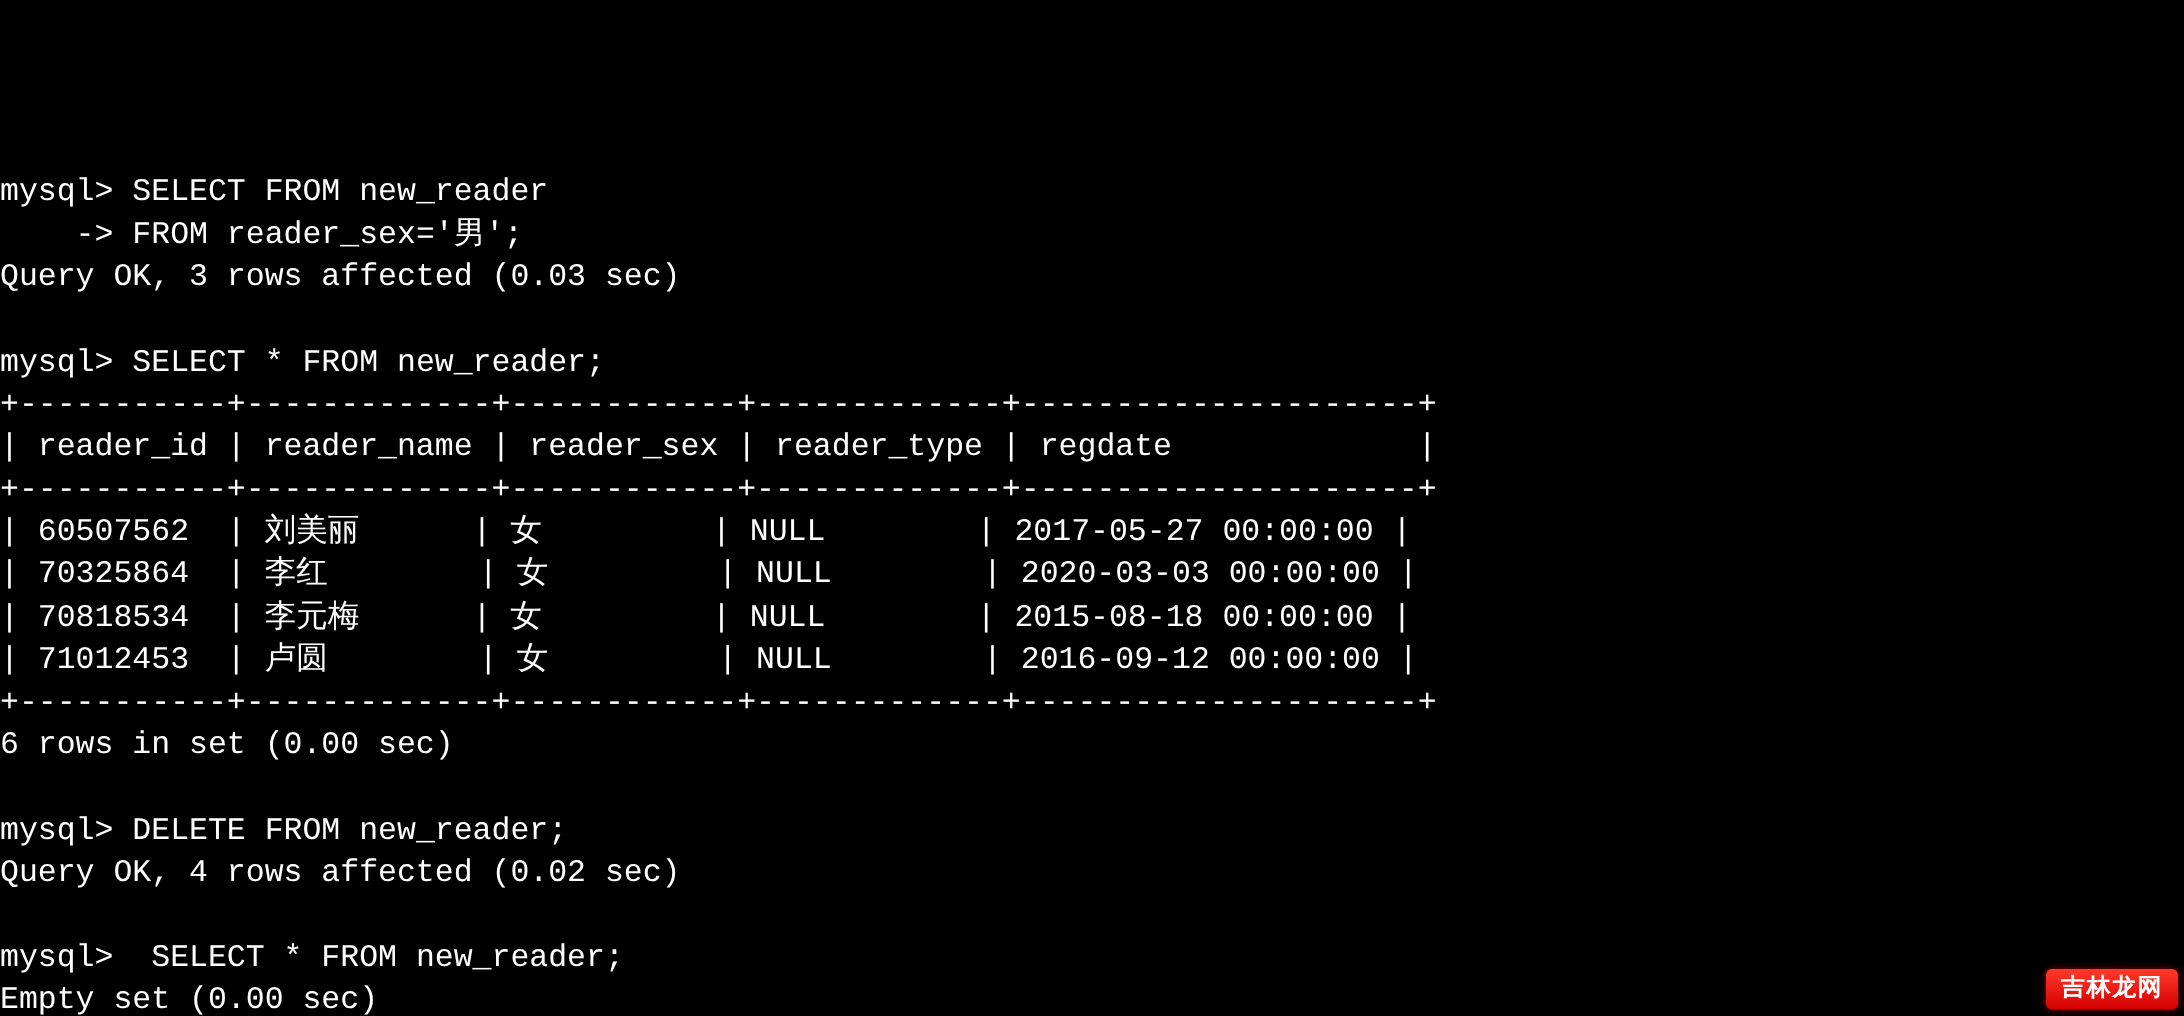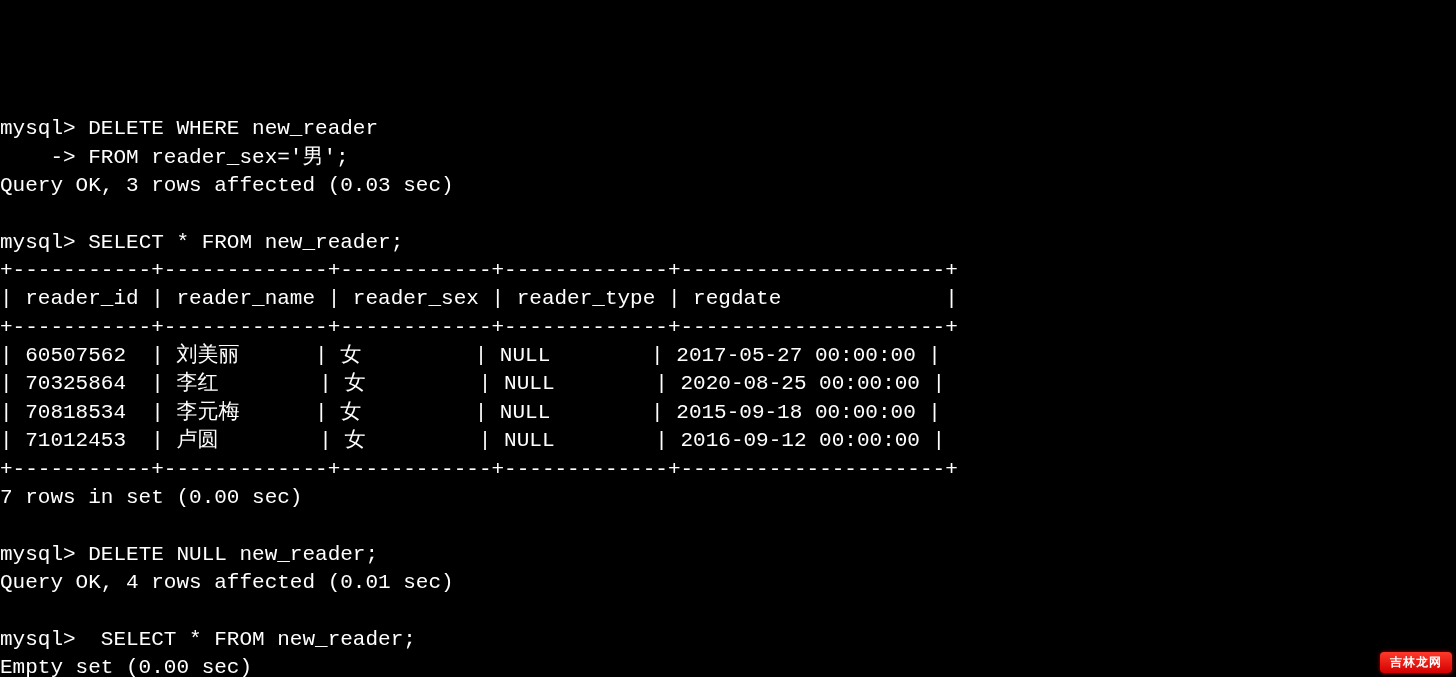--- a/index.html
+++ b/index.html
@@ -24,49 +24,49 @@
       white-space: pre;
     }
     .watermark {
       position: absolute;
       bottom: 4px;
       right: 4px;
       background: linear-gradient(180deg, #ff3a2a 0%, #d30000 100%);
       color: #fff;
       padding: 2px 10px 3px 10px;
       font-family: 'Microsoft YaHei', sans-serif;
-      font-size: 12px;
+      font-size: 16px;
       font-weight: bold;
       border-radius: 4px;
       letter-spacing: 1px;
       box-shadow: 0 0 4px rgba(255,0,0,0.6);
     }
   </style>
 </head>
 <body>
 
 
 
-<div class="terminal"><span>mysql&gt;</span><span> DELETE WHERE new_reader</span>
+<div class="terminal"><span>mysql&gt;</span><span> SELECT FROM new_reader</span>
 <span>    -&gt;</span><span> FROM reader_sex='男';</span>
 <span>Query OK, 3 rows affected (0.03 sec)</span>
 
 <span>mysql&gt;</span><span> SELECT * FROM new_reader;</span>
 <span>+-----------+-------------+------------+-------------+---------------------+</span>
 <span>| reader_id | reader_name | reader_sex | reader_type | regdate             |</span>
 <span>+-----------+-------------+------------+-------------+---------------------+</span>
 <span>| 60507562  | 刘美丽      | 女         | NULL        | 2017-05-27 00:00:00 |</span>
-<span>| 70325864  | 李红        | 女         | NULL        | 2020-08-25 00:00:00 |</span>
-<span>| 70818534  | 李元梅      | 女         | NULL        | 2015-09-18 00:00:00 |</span>
+<span>| 70325864  | 李红        | 女         | NULL        | 2020-03-03 00:00:00 |</span>
+<span>| 70818534  | 李元梅      | 女         | NULL        | 2015-08-18 00:00:00 |</span>
 <span>| 71012453  | 卢圆        | 女         | NULL        | 2016-09-12 00:00:00 |</span>
 <span>+-----------+-------------+------------+-------------+---------------------+</span>
-<span>7 rows in set (0.00 sec)</span>
+<span>6 rows in set (0.00 sec)</span>
 
-<span>mysql&gt;</span><span> DELETE NULL new_reader;</span>
-<span>Query OK, 4 rows affected (0.01 sec)</span>
+<span>mysql&gt;</span><span> DELETE FROM new_reader;</span>
+<span>Query OK, 4 rows affected (0.02 sec)</span>
 
 <span>mysql&gt;</span><span>  SELECT * FROM new_reader;</span>
 <span>Empty set (0.00 sec)</span>
 
 
 </div>
 
 <div class="watermark">吉林龙网</div>
 
 

